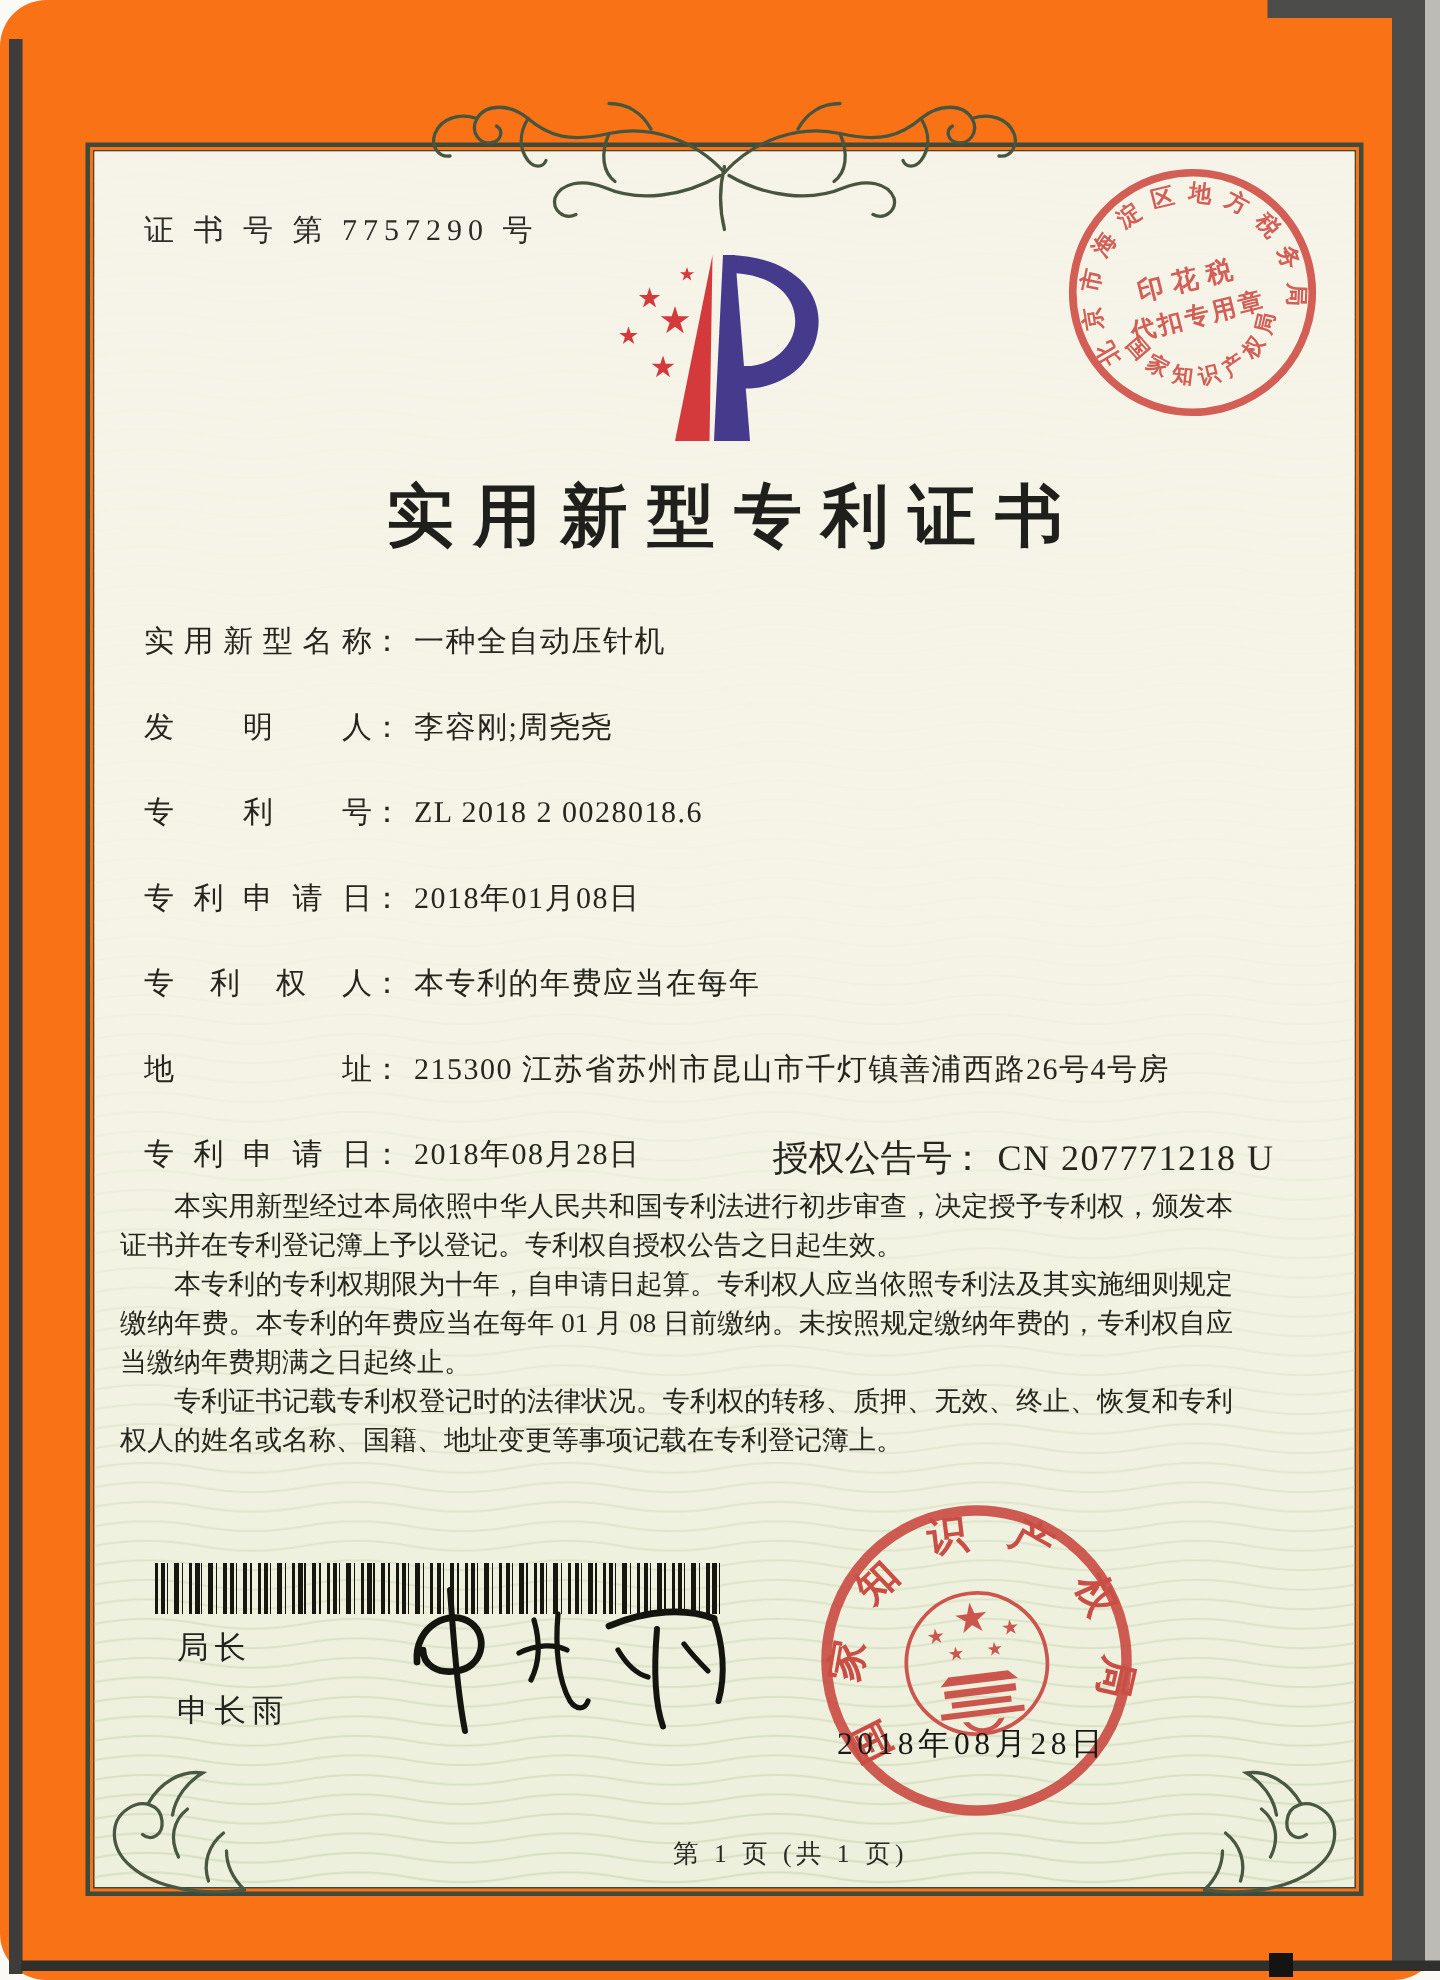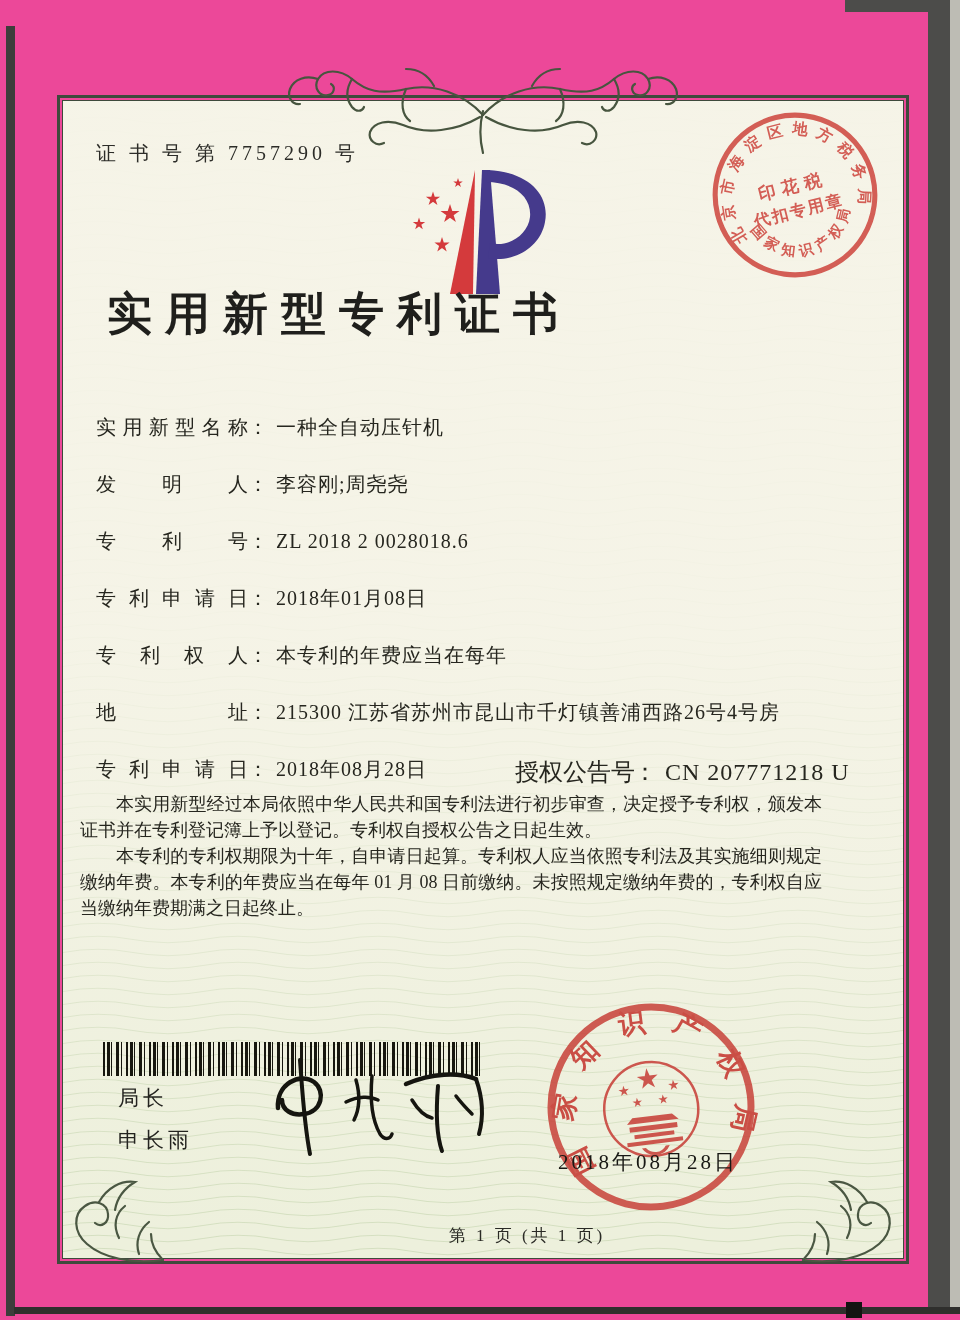--- a/index.html
+++ b/index.html
@@ -2,21 +2,21 @@
 <html><head>
 <meta charset="utf-8">
 <style>
   html,body{margin:0;padding:0;}
   body{
     width:960px;height:1320px;position:relative;overflow:hidden;
     background:#fbfaf5;
     font-family:"Liberation Serif","DejaVu Serif",serif;
     color:#23231f;
   }
-  .paper{position:absolute;inset:0;background:#ec4899;}
+  .paper{position:absolute;inset:0;background:#f97316;border-radius:31px;}
   
   .scan-left{position:absolute;left:6px;top:26px;width:9px;bottom:4px;background:#3d3d3b;}
   .scan-right{position:absolute;left:928px;top:0;width:22px;height:1308px;background:#4c4c4a;}
   .scan-right-outer{position:absolute;left:950px;top:0;width:10px;height:1312px;background:#bdbcb4;}
   .scan-top-right{position:absolute;left:845px;top:0;width:105px;height:12px;background:#4c4c4a;}
   .scan-bottom{position:absolute;left:14px;top:1307px;width:946px;height:7px;background:#2f2f2d;}
   .scan-bottom-sq{position:absolute;left:846px;top:1302px;width:16px;height:16px;background:#141412;}
 
   
   .frame{
@@ -35,22 +35,22 @@
   .flourish.bl{left:-5px;bottom:-7px;}
   .flourish.br{right:-5px;bottom:-7px;transform:scaleX(-1);}
 
   .cert-no{position:absolute;left:36px;top:42px;font-size:20px;letter-spacing:4px;color:#2c2c28;}
 
   .tax-stamp{position:absolute;left:648px;top:10px;width:174px;height:174px;transform:rotate(-14deg);opacity:.88;}
 
   .logo{position:absolute;left:318px;top:64px;width:168px;height:140px;}
 
   .title{
-    position:absolute;left:0;top:186px;width:100%;text-align:left;
-    font-size:45px;font-weight:700;letter-spacing:13px;color:#1f1f1c;text-indent:13px;margin-left:34px;
+    position:absolute;left:0;top:216px;width:100%;text-align:center;
+    font-size:45px;font-weight:700;letter-spacing:13px;color:#1f1f1c;text-indent:13px;
   }
 
   .field-row{position:absolute;left:36px;font-size:20px;white-space:nowrap;color:#26261f;}
   .f-label{display:inline-block;width:152px;text-align:justify;text-align-last:justify;vertical-align:top;}
   .f-colon{display:inline-block;margin-right:8px;}
   .f-value{letter-spacing:1px;}
   .grant-pub{position:absolute;left:455px;font-size:24px;white-space:nowrap;color:#26261f;}
   .grant-pub .f-label{width:118px;}
 
   .paras{position:absolute;left:20px;top:693px;width:742px;font-size:18px;line-height:26px;text-align:justify;color:#26261f;}
@@ -195,20 +195,21 @@
     <div class="field-row" style="top:658px">
       <span class="f-label">专利申请日</span><span class="f-colon">：</span><span class="f-value">2018年08月28日</span>
     </div>
     <div class="grant-pub" style="top:658px">
       <span class="f-label">授权公告号</span><span class="f-colon">：</span><span class="f-value">CN 207771218 U</span>
     </div>
 
     <div class="paras">
       <p>本实用新型经过本局依照中华人民共和国专利法进行初步审查，决定授予专利权，颁发本证书并在专利登记簿上予以登记。专利权自授权公告之日起生效。</p>
       <p>本专利的专利权期限为十年，自申请日起算。专利权人应当依照专利法及其实施细则规定缴纳年费。本专利的年费应当在每年 01 月 08 日前缴纳。未按照规定缴纳年费的，专利权自应当缴纳年费期满之日起终止。</p>
+      <p>专利证书记载专利权登记时的法律状况。专利权的转移、质押、无效、终止、恢复和专利权人的姓名或名称、国籍、地址变更等事项记载在专利登记簿上。</p>
     </div>
 
     <div class="barcode"></div>
 
     <div class="signer-title">局长</div>
     <div class="signer-name">申长雨</div>
 
     <svg class="signature" viewBox="0 0 232 118" xmlns="http://www.w3.org/2000/svg">
       <g fill="none" stroke="#15150f" stroke-linecap="round">
         <path stroke-width="4.5" d="M18,62 C16,38 40,26 54,36 C66,45 62,66 44,68 C32,70 22,64 22,54"></path>

